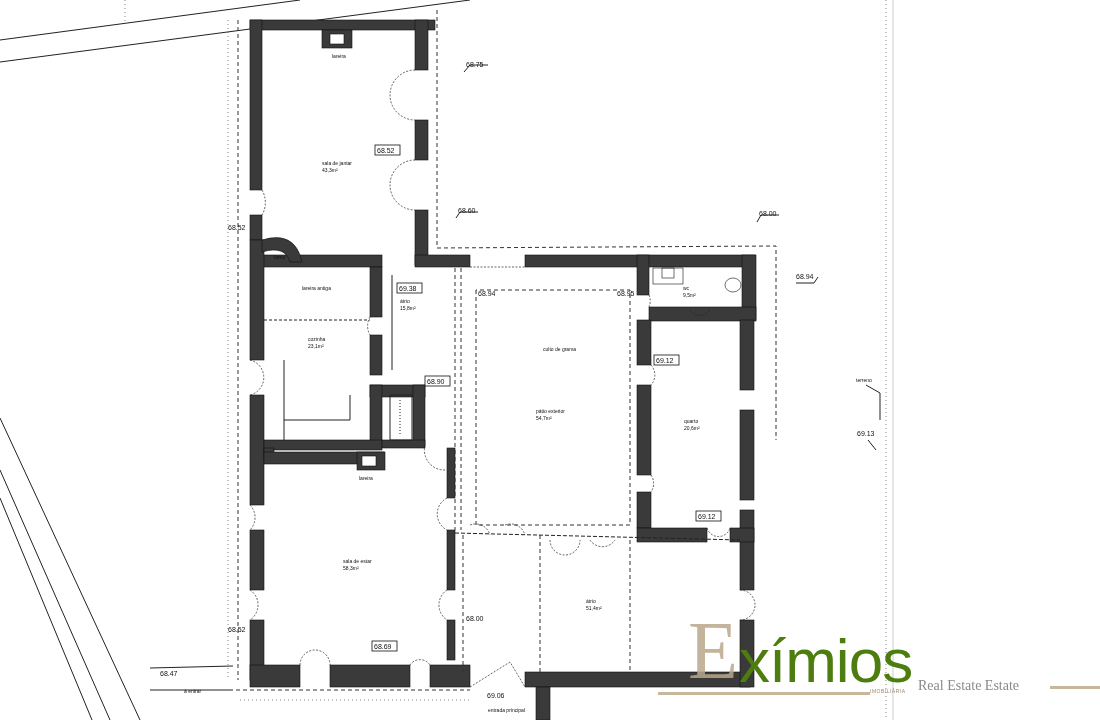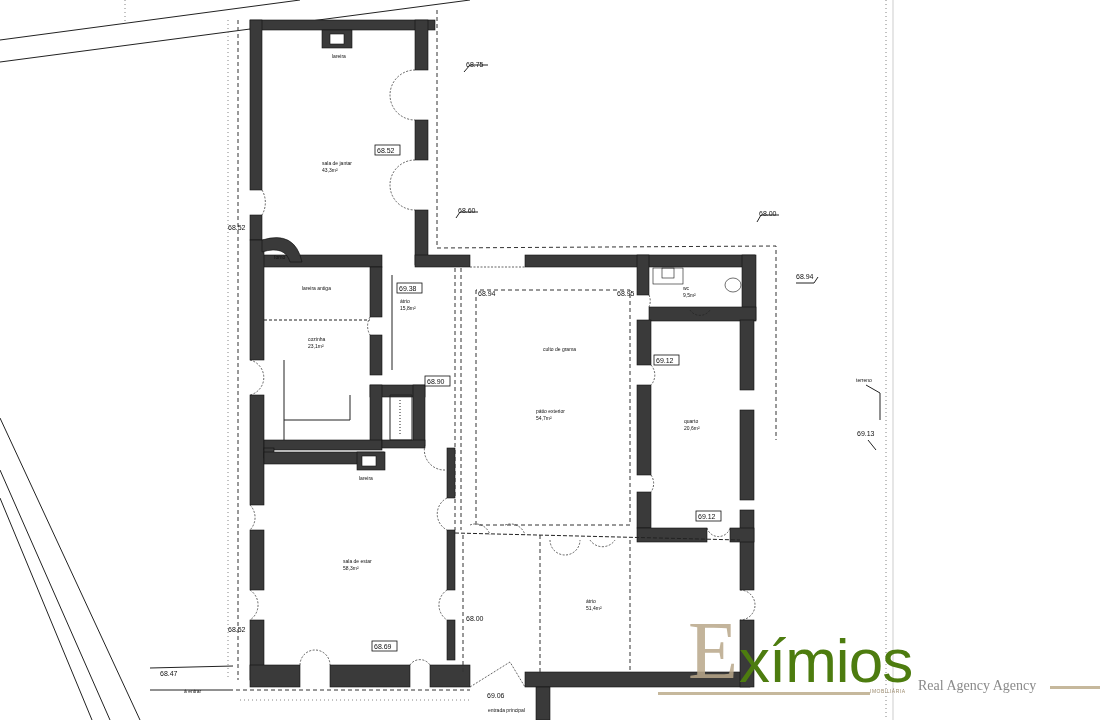--- a/index.html
+++ b/index.html
@@ -210,15 +210,15 @@
     <path class="thin" d="M866,385 L880,393 L880,420"></path>
     <path class="thin" d="M868,440 L876,450"></path>
   </g>
 </svg>
 
 <div class="logo">
   <div class="bar1"></div>
   <span class="big">E</span>
   <span class="rest">xímios</span>
   <span class="sub">IMOBILIÁRIA</span>
-  <span class="tag">Real Agency Agency</span>
+  <span class="tag">Real Estate Estate</span>
   <div class="bar2"></div>
 </div>
 
 </body></html>

